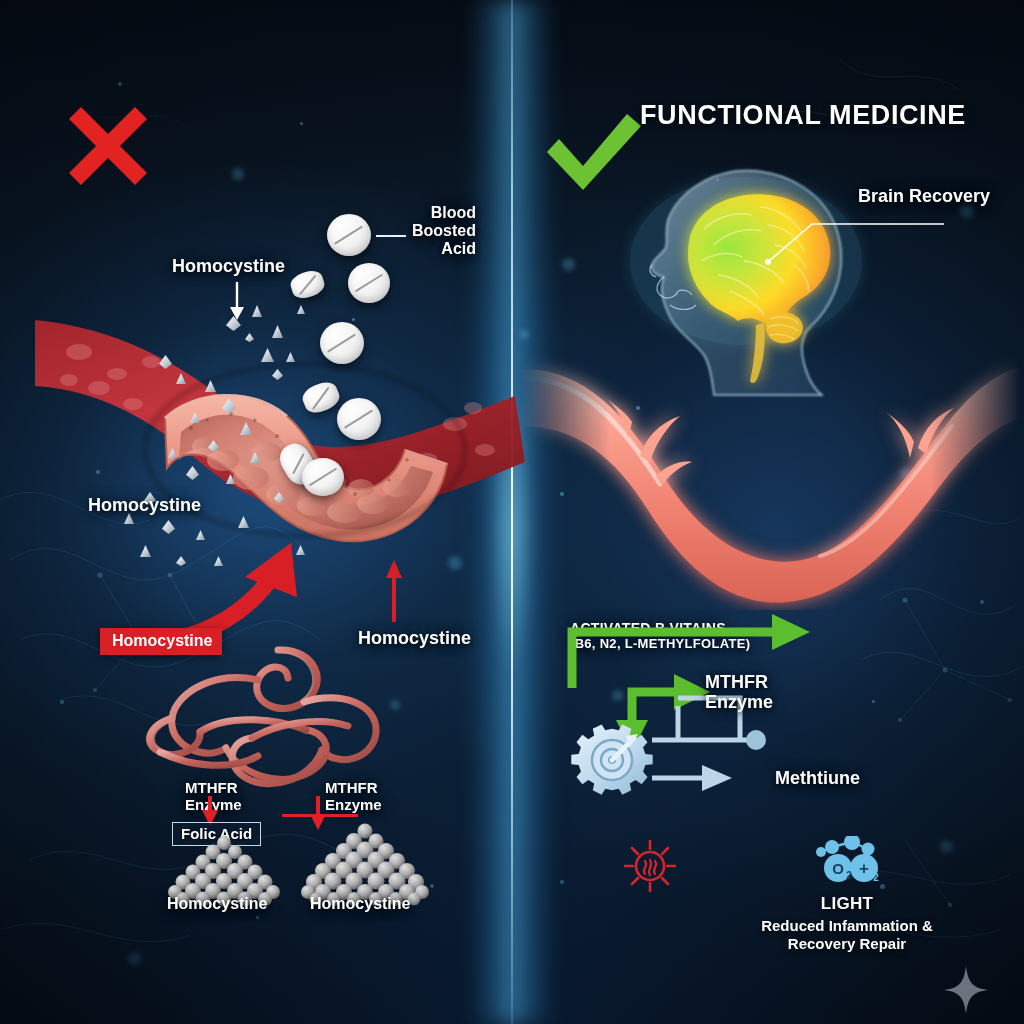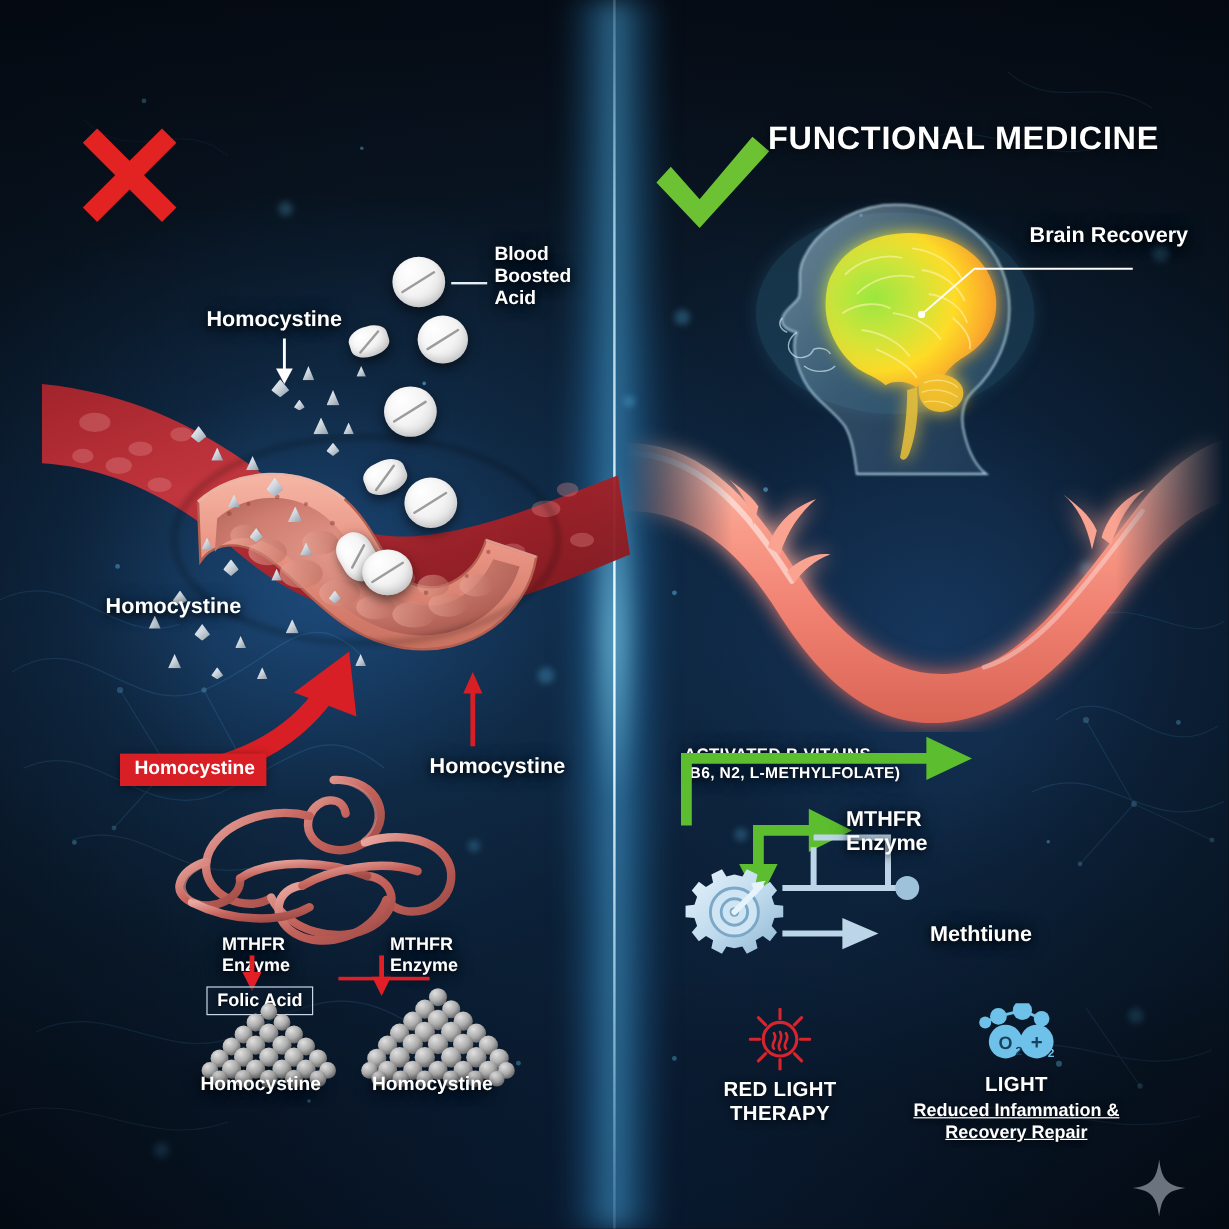--- a/index.html
+++ b/index.html
@@ -365,21 +365,21 @@
     <span class="shard" style="left:140px;top:545px;width:11px;height:12px;clip-path:polygon(50% 0,100% 100%,0 100%);"></span>
     <span class="shard" style="left:176px;top:556px;width:10px;height:10px;clip-path:polygon(50% 0,100% 70%,50% 100%,0 70%);"></span>
     <span class="shard" style="left:214px;top:556px;width:9px;height:10px;clip-path:polygon(50% 0,100% 100%,0 100%);"></span>
     <span class="shard" style="left:238px;top:516px;width:11px;height:12px;clip-path:polygon(50% 0,100% 100%,0 100%);"></span>
     <span class="shard" style="left:274px;top:492px;width:10px;height:11px;clip-path:polygon(50% 0,100% 62%,50% 100%,0 62%);"></span>
     <span class="shard" style="left:296px;top:545px;width:9px;height:10px;clip-path:polygon(50% 0,100% 100%,0 100%);"></span>
     <span class="shard" style="left:262px;top:570px;width:11px;height:11px;clip-path:polygon(50% 0,100% 70%,50% 100%,0 70%);"></span>
   </div>
 
   <div class="leader" style="left:376px;top:235px;width:30px;height:2px;"></div>
-  <div class="lbl md" style="left:412px;top:204px;">
+  <div class="lbl md" style="left:412px;top:204px;text-align:right;">
     <div>Blood</div>
     <div>Boosted</div>
     <div>Acid</div>
   </div>
 
   <div class="lbl lg" style="left:172px;top:256px;">Homocystine</div>
   <div class="arrow-white" style="left:228px;top:280px;width:18px;height:40px;">
     <svg viewBox="0 0 18 40">
         <g fill="none" stroke="#ffffff" stroke-width="2.4">
       <line x1="9" y1="2" x2="9" y2="30"></line>
@@ -752,24 +752,20 @@
             <line x1="14" y1="38" x2="8" y2="44"></line>
         </g>
         <circle cx="26" cy="26" r="14" fill="none" stroke="#d8242c" stroke-width="2.6"></circle>
         <g fill="none" stroke="#d8242c" stroke-width="2.2" stroke-linecap="round">
           <path d="M21 34 C17 29, 25 27, 21 21"></path>
           <path d="M26 35 C22 29, 30 27, 26 20"></path>
           <path d="M31 34 C27 29, 35 27, 31 21"></path>
         </g>
       </svg>
     </div>
-    <div class="tname">
-      <div>RED LIGHT</div>
-      <div>THERAPY</div>
-    </div>
   </div>
 
   <div class="therapy" style="left:742px;top:836px;width:210px;">
     <div class="ticon" style="width:70px;height:52px;">
       <svg viewBox="0 0 70 52">
         <g fill="#6ec1e8">
           <circle cx="20" cy="11" r="7"></circle>
           <circle cx="40" cy="6" r="8"></circle>
           <circle cx="56" cy="13" r="6.5"></circle>
           <circle cx="9" cy="16" r="5"></circle>
@@ -783,21 +779,21 @@
         <circle cx="52" cy="32" r="14" fill="#6ec1e8"></circle>
         <g fill="#1c415c" font-family="Liberation Sans, sans-serif" font-weight="700">
           <text x="26" y="38" font-size="15" text-anchor="middle">O</text>
           <text x="52" y="38" font-size="17" text-anchor="middle">+</text>
           <text x="37" y="43" font-size="10" text-anchor="middle">2</text>
           <text x="64" y="45" font-size="10" text-anchor="middle" fill="#6ec1e8">2</text>
         </g>
       </svg>
     </div>
     <div class="tname">LIGHT</div>
-    <div class="tsub" style="margin-top:3px;text-decoration:underline;">
+    <div class="tsub" style="margin-top:3px;">
       <div>Reduced Infammation &amp;</div>
       <div>Recovery Repair</div>
     </div>
   </div>
 
   <div id="sparkle">
     <svg viewBox="0 0 44 48">
       <path d="M22 0 C24 16, 28 22, 44 24 C28 26, 24 32, 22 48 C20 32, 16 26, 0 24 C16 22, 20 16, 22 0 Z" fill="#aab4bf" opacity=".85"></path>
     </svg>
   </div>

